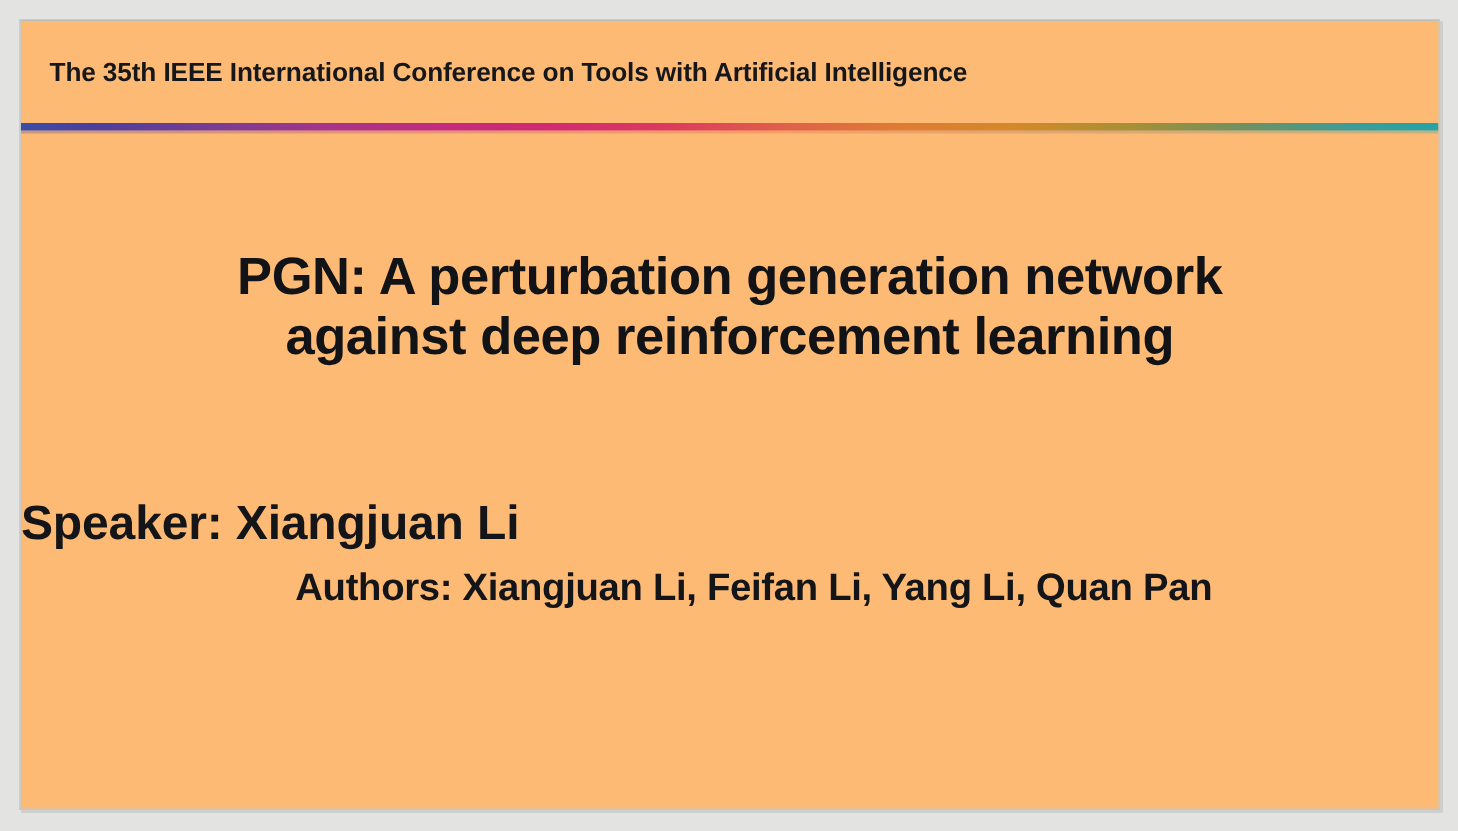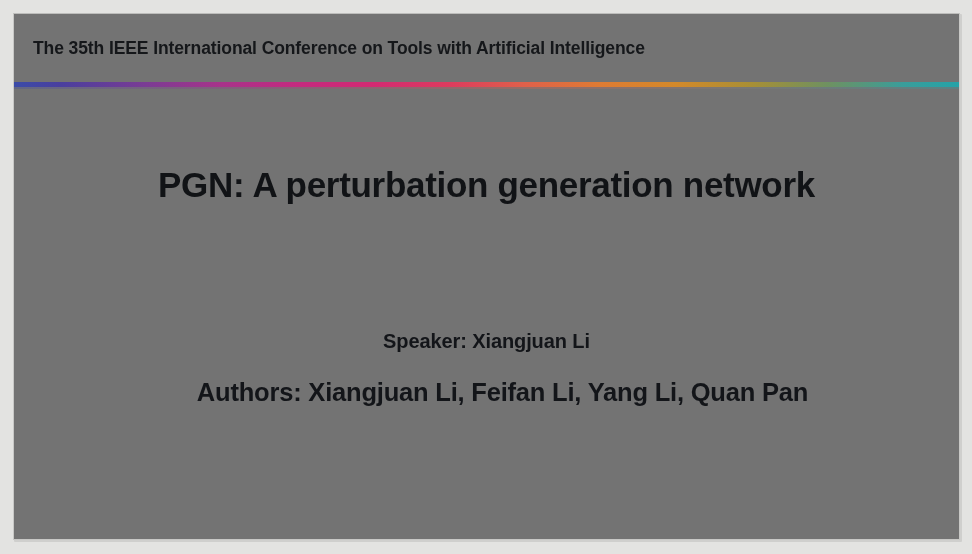--- a/index.html
+++ b/index.html
@@ -35,21 +35,21 @@
     border-radius: 1px;
   }
 
   
   .slide {
     position: absolute;
     left: 13px;
     top: 13px;
     width: 947px;
     height: 527px;
-    background: #737373;
+    background: #fdba74;
     border: 1px solid #c8c8c6;
     border-top-color: #bdbdbb;
     overflow: hidden;
   }
 
   
   .conf-header {
     position: absolute;
     left: 0;
     top: 0;
@@ -132,22 +132,22 @@
 
   .deck-title .title-line {
     display: block;
   }
 
   .speaker-line {
     position: absolute;
     left: 0;
     top: 241px;
     width: 100%;
-    text-align: center;
-    font-size: 20px;
+    text-align: left;
+    font-size: 32px;
     font-weight: bold;
     color: #131519;
     letter-spacing: -0.1px;
   }
 
   .authors-line {
     position: absolute;
     left: 16px;
     top: 289px;
     width: 100%;
@@ -171,20 +171,21 @@
       <div class="conf-title">The 35th IEEE International Conference on Tools with Artificial Intelligence</div>
     </div>
 
     <div class="rainbow-rule"></div>
     <div class="rainbow-rule-fade"></div>
 
     <div class="slide-body">
 
       <h1 class="deck-title">
         <span class="title-line">PGN: A perturbation generation network</span>
+        <span class="title-line">against deep reinforcement learning</span>
       </h1>
 
       <div class="speaker-line">Speaker: Xiangjuan Li</div>
 
       <div class="authors-line">Authors: Xiangjuan Li, Feifan Li, Yang Li, Quan Pan</div>
 
     </div>
   </div>
 </div>
 

